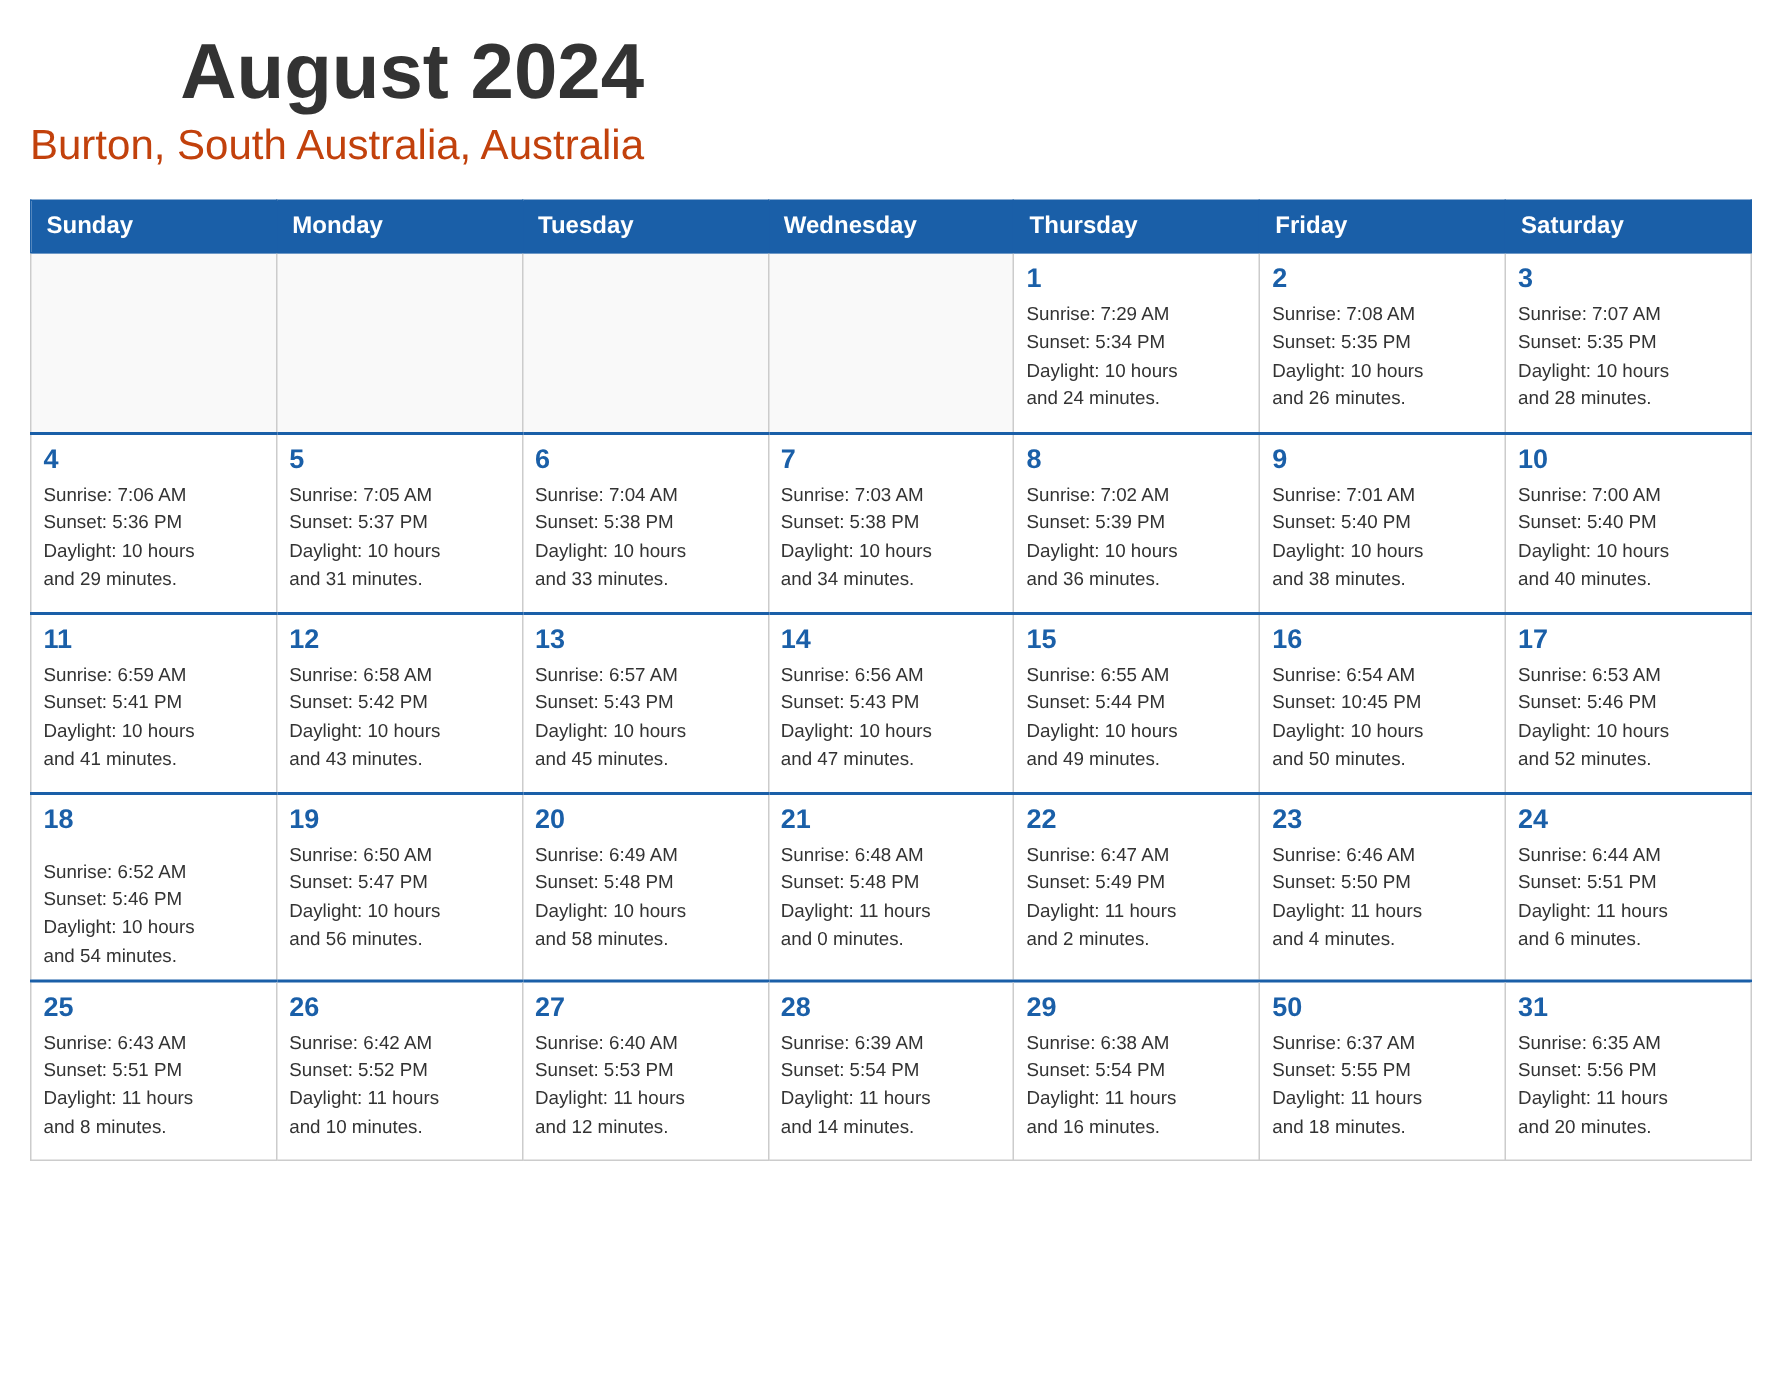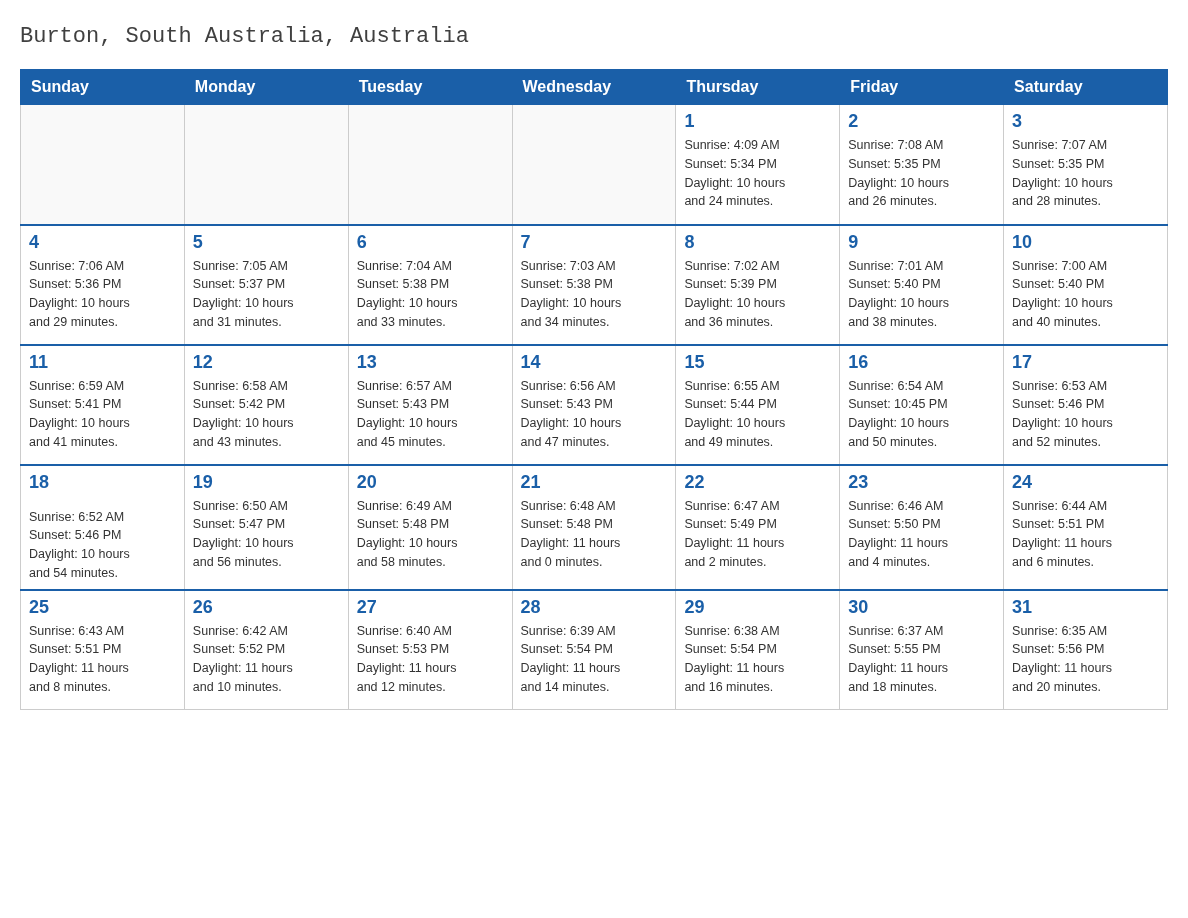--- a/index.html
+++ b/index.html
@@ -51,24 +51,23 @@
     .title-area {
       text-align: right;
     }
     .month-title {
       font-size: 52px;
       font-weight: bold;
       color: #333;
       line-height: 1.1;
     }
     .location-title {
-      font-size: 22px;
-      color: #404040;
+      font-size: 28px;
+      color: #c2410c;
       margin-top: 4px;
-      font-family: Liberation Mono, monospace;
     }
     .calendar {
       width: 100%;
       border-collapse: collapse;
       border: 1px solid #aaa;
     }
     .calendar th {
       background-color: #1a5fa8;
       color: #fff;
       font-size: 16px;
@@ -104,20 +103,21 @@
     }
     .row-separator td {
       border-top: 2px solid #1a5fa8;
     }
   </style>
 </head>
 <body>
 
 <div class="header-area">
   <div class="title-area">
+    <div class="month-title">August 2024</div>
     <div class="location-title">Burton, South Australia, Australia</div>
   </div>
 </div>
 
 <table class="calendar">
   <thead>
     <tr>
     <th>Sunday</th>
         <th>Monday</th>
         <th>Tuesday</th>
@@ -128,21 +128,21 @@
       </tr>
   </thead>
   <tbody id="calendar-body">
   <tr>
         <td class="empty"></td>
         <td class="empty"></td>
         <td class="empty"></td>
         <td class="empty"></td>
         <td>
           <div class="day-number">1</div>
-          <div class="day-info" style="white-space: pre-line;">Sunrise: 4:09 AM
+          <div class="day-info" style="white-space: pre-line;">Sunrise: 7:29 AM
 Sunset: 5:34 PM
 Daylight: 10 hours
 and 24 minutes.</div>
         </td>
         <td>
           <div class="day-number">2</div>
           <div class="day-info" style="white-space: pre-line;">Sunrise: 7:08 AM
 Sunset: 5:35 PM
 Daylight: 10 hours
 and 26 minutes.</div>
@@ -338,21 +338,21 @@
 and 14 minutes.</div>
         </td>
         <td>
           <div class="day-number">29</div>
           <div class="day-info" style="white-space: pre-line;">Sunrise: 6:38 AM
 Sunset: 5:54 PM
 Daylight: 11 hours
 and 16 minutes.</div>
         </td>
         <td>
-          <div class="day-number">30</div>
+          <div class="day-number">50</div>
           <div class="day-info" style="white-space: pre-line;">Sunrise: 6:37 AM
 Sunset: 5:55 PM
 Daylight: 11 hours
 and 18 minutes.</div>
         </td>
         <td>
           <div class="day-number">31</div>
           <div class="day-info" style="white-space: pre-line;">Sunrise: 6:35 AM
 Sunset: 5:56 PM
 Daylight: 11 hours

